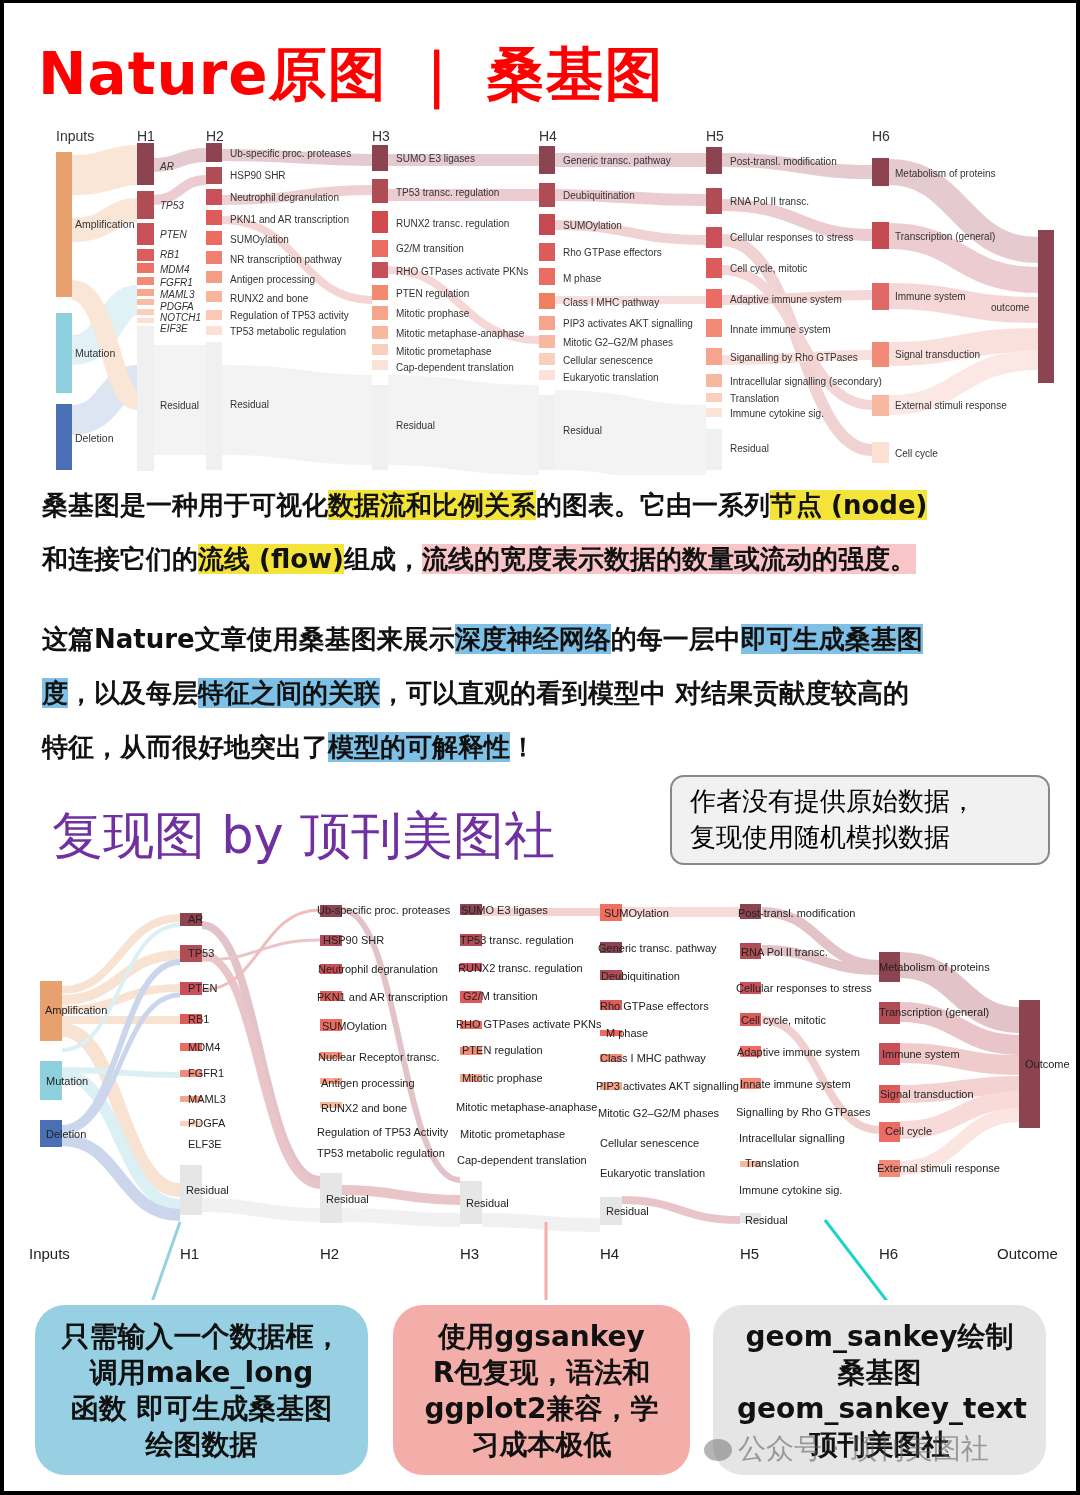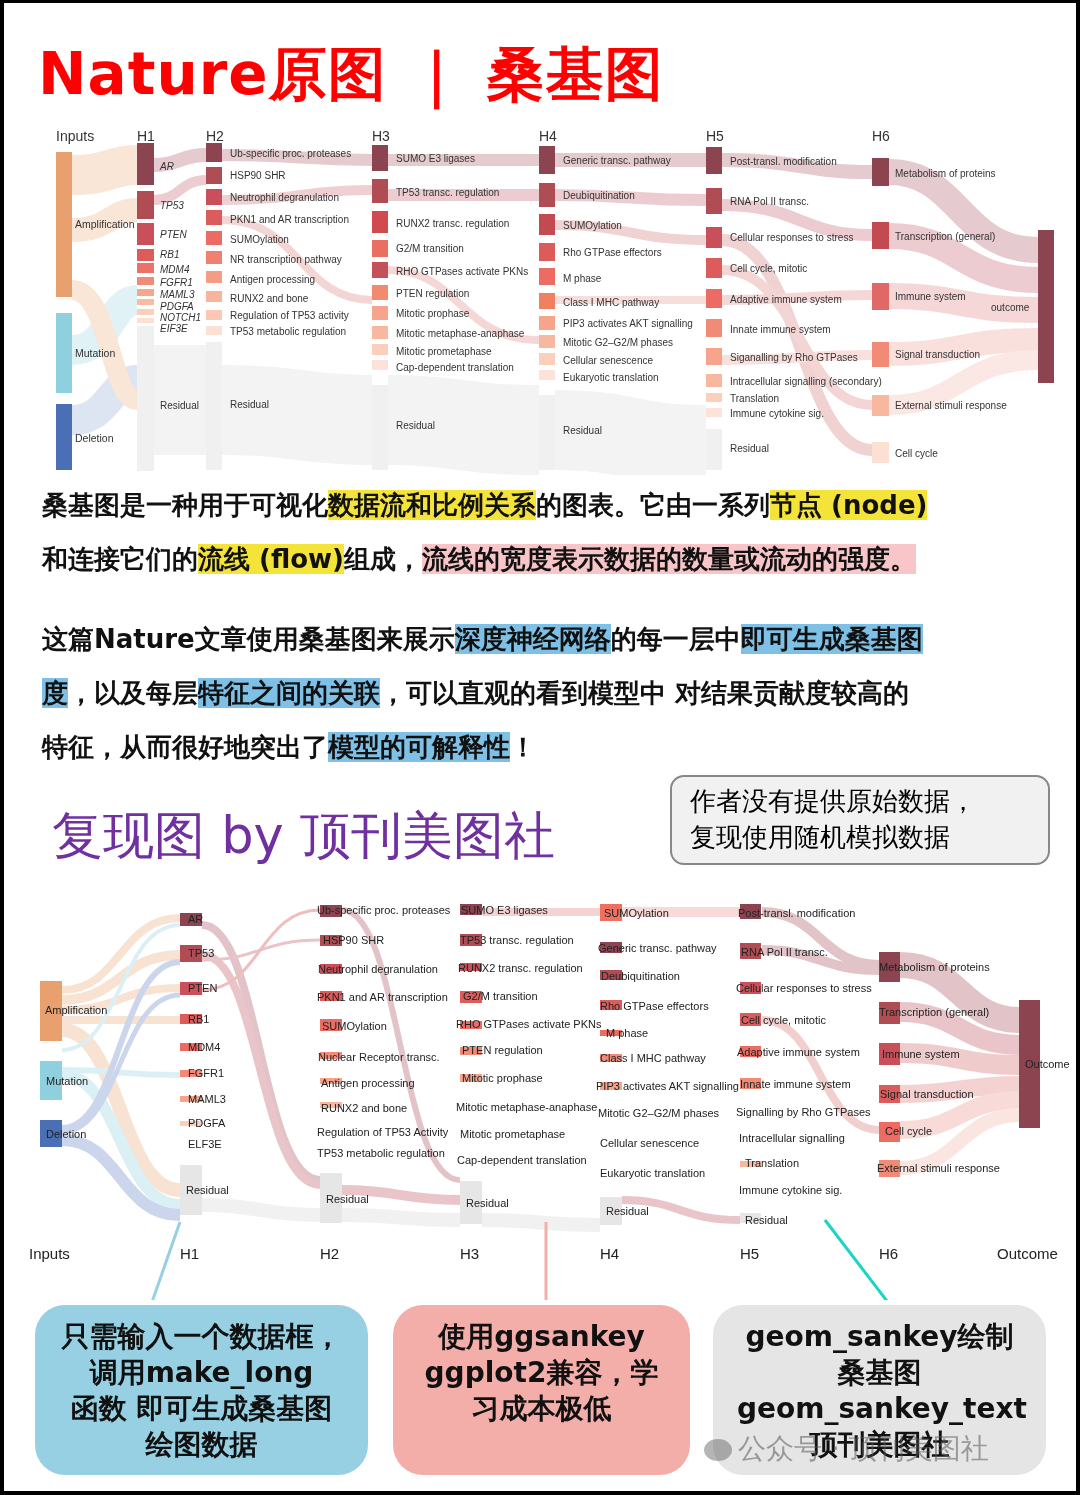--- a/index.html
+++ b/index.html
@@ -462,20 +462,21 @@
 </svg>
 
 <div class="callout blue">
   <div>只需输入一个数据框，</div>
   <div>调用make_long</div>
   <div>函数 即可生成桑基图</div>
   <div>绘图数据</div>
 </div>
 <div class="callout pink">
   <div>使用ggsankey</div>
+  <div>R包复现，语法和</div>
   <div>ggplot2兼容，学</div>
   <div>习成本极低</div>
 </div>
 <div class="callout teal">
   <div>geom_sankey绘制</div>
   <div>桑基图</div>
   <div>geom_sankey_text</div>
   <div>顶刊美图社</div>
 </div>
 

